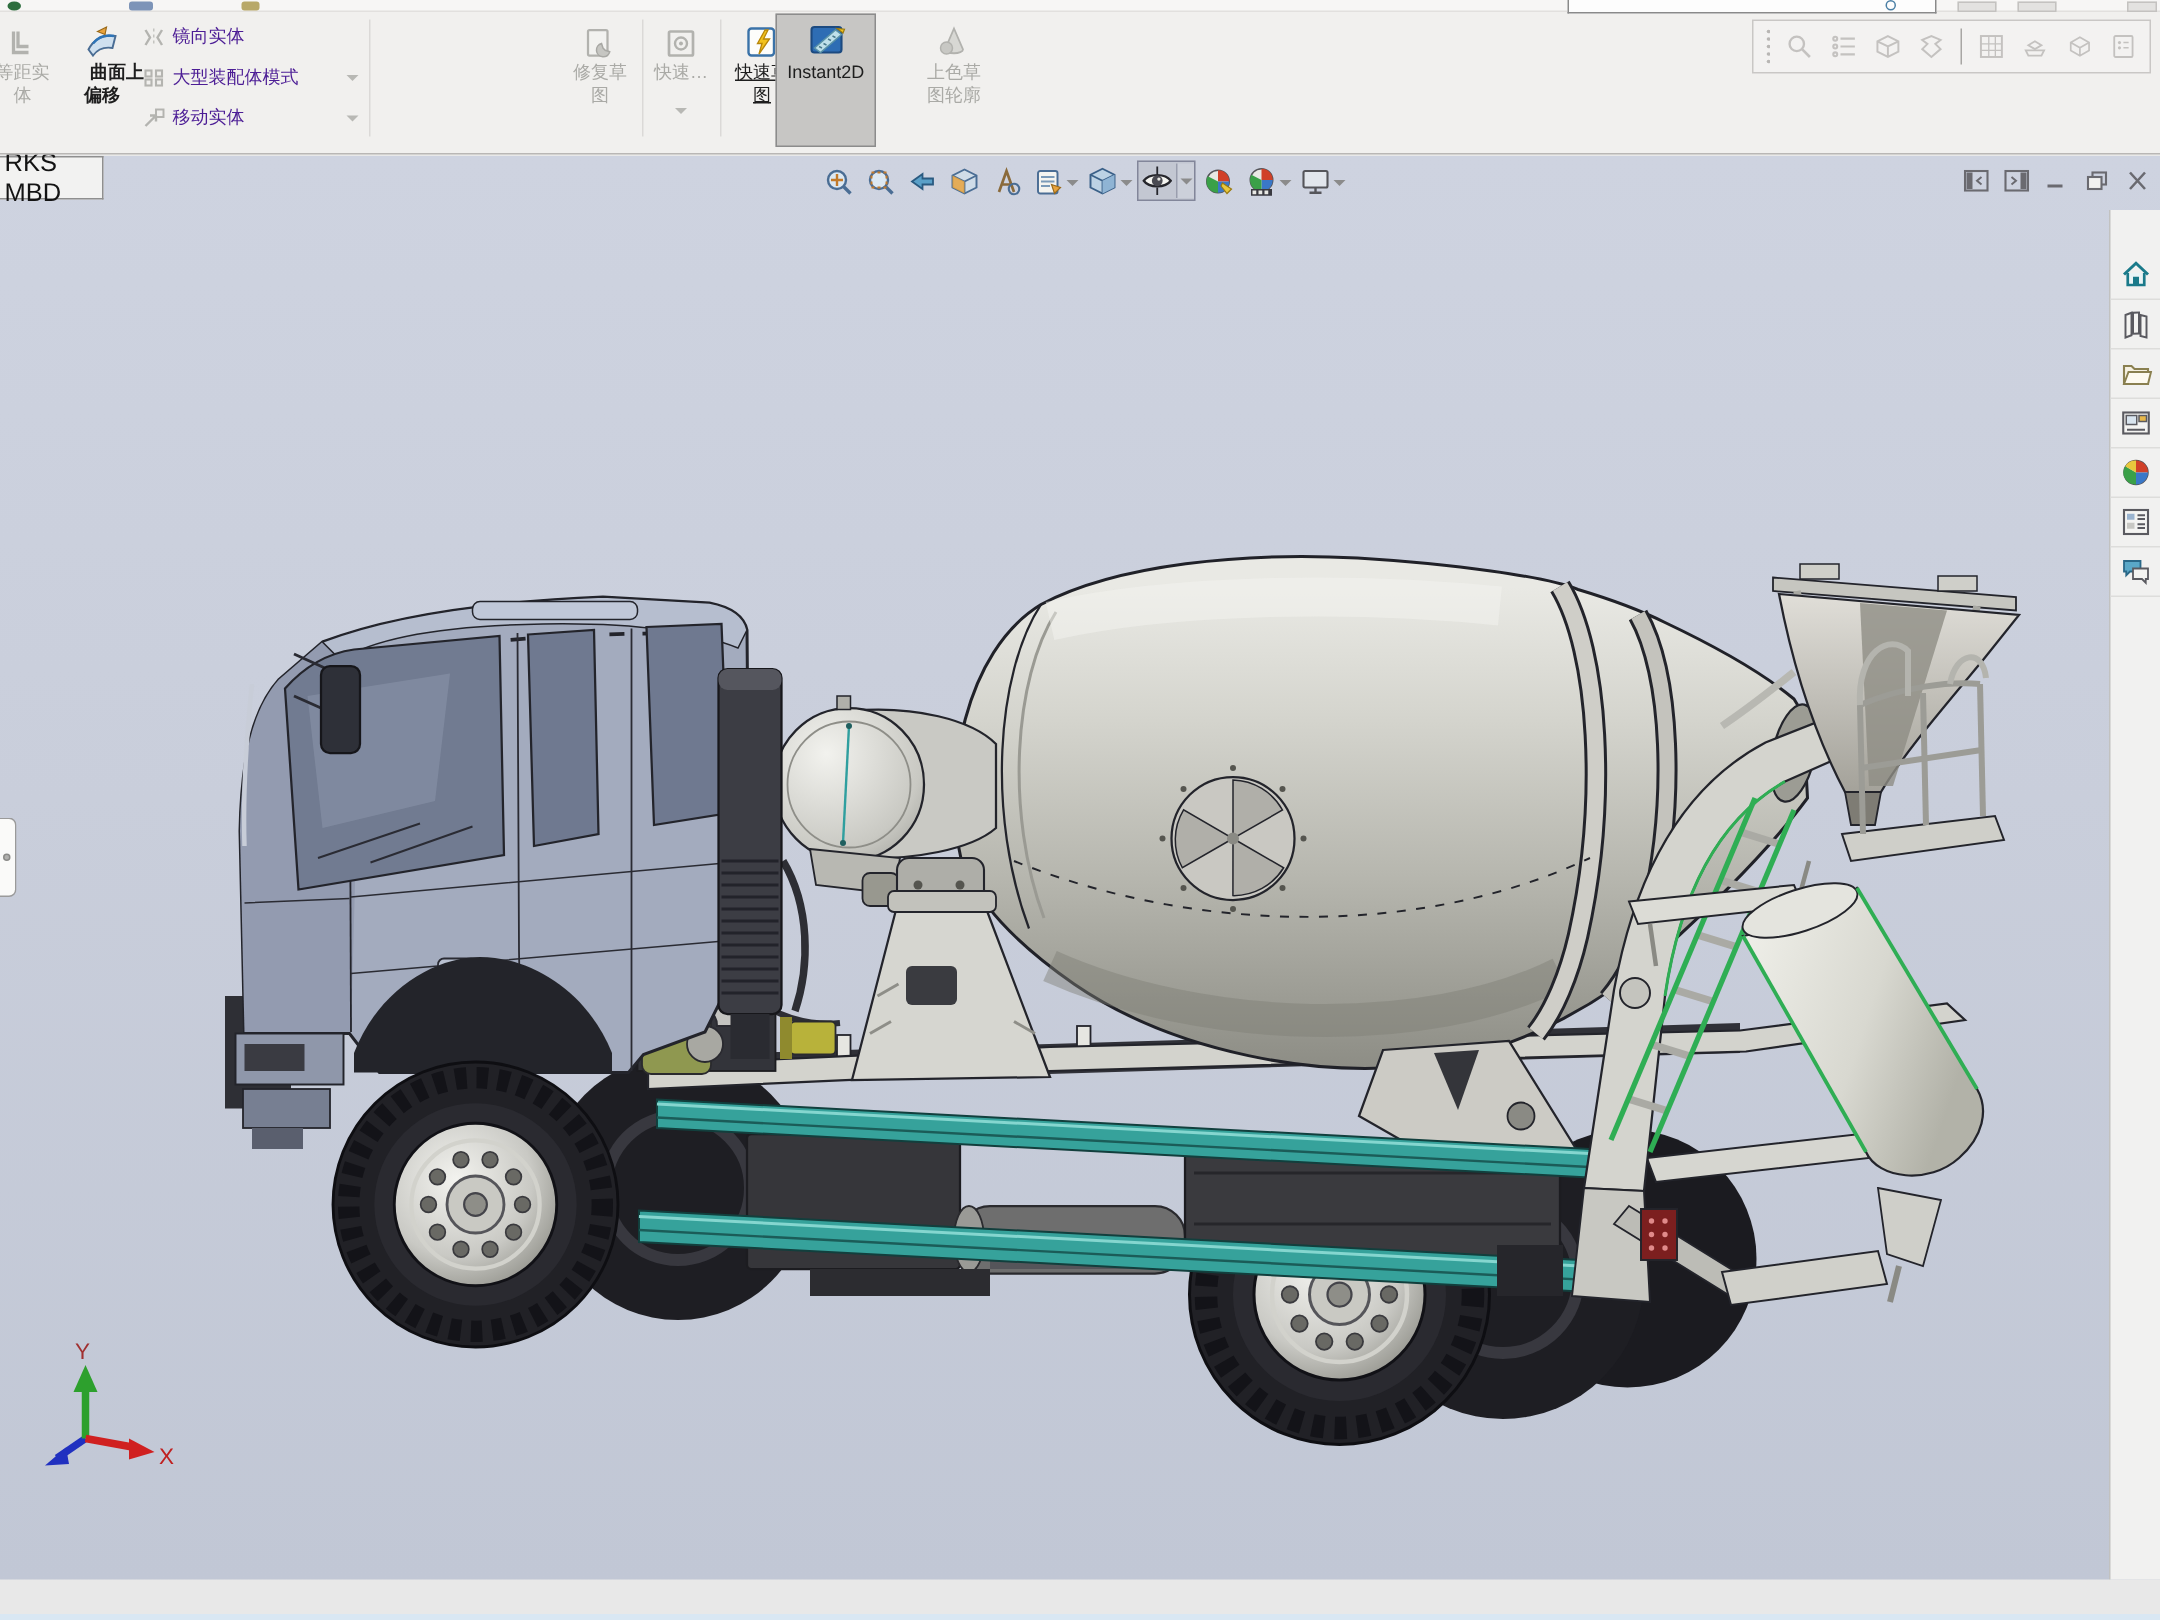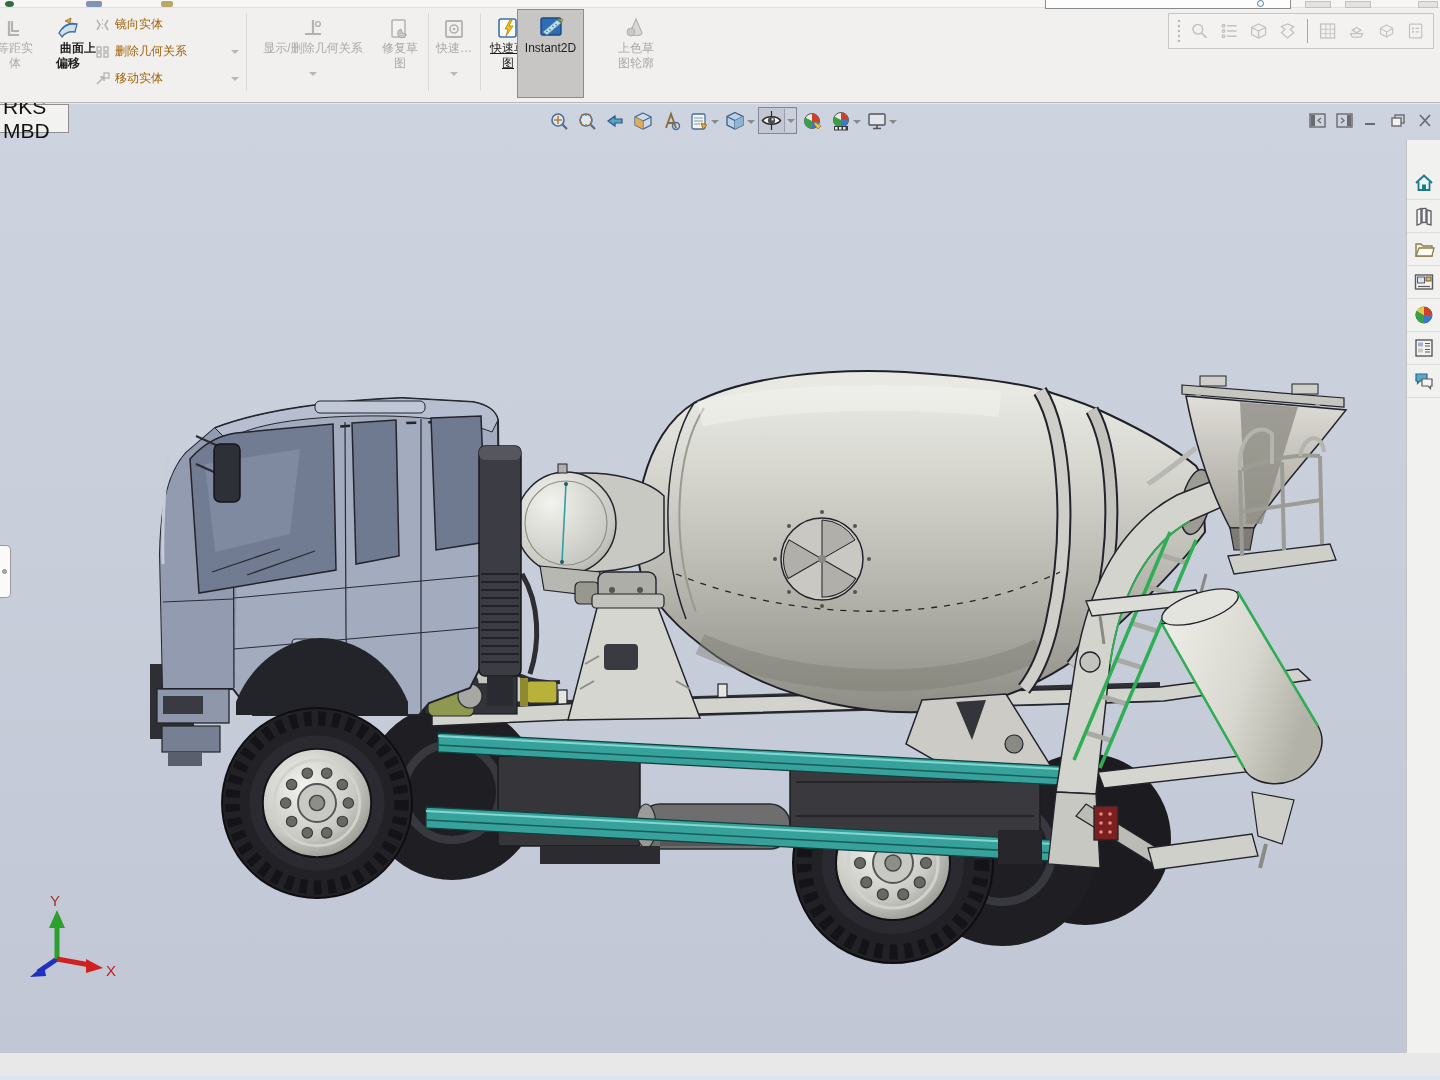--- a/index.html
+++ b/index.html
@@ -22,29 +22,29 @@
   .bigbtn { position:absolute; top:10px; height:89px; display:flex; flex-direction:column;
     align-items:center; font-size:12px; color:#1e1e1e; cursor:default; }
   .bigbtn .ic { height:28px; display:flex; align-items:flex-end; justify-content:center; margin-top:3px; }
   .lbl { line-height:15px; text-align:center; white-space:nowrap; }
   .disabled { color:#aaaaa6; }
   .caret-d { width:0; height:0; border-left:4px solid transparent; border-right:4px solid transparent;
     border-top:4px solid #8b8b8b; margin-top:3px; }
   .caret-d.dis { border-top-color:#b8b8b4; }
   .pressed { background:#c7c6c4; border:1px solid #8c8c8c; }
   .srow { position:absolute; left:95px; width:152px; height:23px; display:flex;
-    align-items:center; gap:5px; font-size:12px; color:#a16207; }
+    align-items:center; gap:5px; font-size:12px; color:#4c1d95; }
   .srow .caret-d { position:absolute; left:136px; margin-top:0; }
   .vdiv { position:absolute; top:13px; height:78px; width:1px; background:#dbd9d7; }
 
   
   #mbd-tab { position:absolute; left:0; top:104px; width:69px; height:29px;
     background:#f2f2f1; border:1px solid #8f8f8f; border-left:none;
     display:flex; align-items:center; padding-left:3px;
-    font-size:21px; color:#141414; z-index:25; }
+    font-size:17px; color:#141414; z-index:25; }
 
   
   #viewport { position:absolute; left:0; top:104px; width:1440px; height:949px;
     background:linear-gradient(180deg,#ced3e0 0%, #c9cedb 45%, #c1c7d5 100%); }
   #model-svg { position:absolute; left:0; top:0; }
 
   
   #headsup { position:absolute; left:546px; top:3px; display:flex; align-items:center; gap:3px; }
   .hu { width:25px; height:25px; display:flex; align-items:center; justify-content:center; }
   .hu-group { display:flex; align-items:center; }
@@ -131,44 +131,34 @@
     </div>
     <div class="srow" style="top:40px;">
       <svg width="15" height="14" viewBox="0 0 15 14">
           <g fill="none" stroke="#b4b4b0" stroke-width="1.4">
             <rect x="2" y="2" width="4" height="4"></rect>
             <rect x="9" y="2" width="4" height="4"></rect>
             <rect x="2" y="8" width="4" height="4"></rect>
             <rect x="9" y="8" width="4" height="4"></rect>
           </g>
         </svg>
-      <span class="lbl">删除几何关系</span>
+      <span class="lbl">大型装配体模式</span>
       <span class="caret-d dis"></span>
     </div>
     <div class="srow" style="top:67px;">
       <svg width="15" height="14" viewBox="0 0 15 14">
           <path d="M2 12 L9 5 M9 5 L9 9 M9 5 L5 5" fill="none" stroke="#b4b4b0" stroke-width="1.6"></path>
           <rect x="9" y="1" width="5" height="5" fill="none" stroke="#b4b4b0" stroke-width="1.3"></rect>
         </svg>
       <span class="lbl">移动实体</span>
       <span class="caret-d dis"></span>
     </div>
 
     <div class="vdiv" style="left:246px;"></div>
 
-    <div class="bigbtn disabled" style="left:253px;width:120px;">
-      <span class="ic">
-        <svg width="24" height="24" viewBox="0 0 24 24">
-            <path d="M12 3 L12 17 M4 17 L20 17" fill="none" stroke="#b2b2ae" stroke-width="2.2"></path>
-            <circle cx="17" cy="7" r="2.4" fill="none" stroke="#b2b2ae" stroke-width="1.4"></circle>
-          </svg>
-      </span>
-      <span class="lbl">显示/删除几何关系</span>
-      <span class="caret-d dis" style="margin-top:16px;"></span>
-    </div>
 
     <div class="bigbtn disabled" style="left:374px;width:52px;">
       <span class="ic">
         <svg width="24" height="24" viewBox="0 0 24 24">
             <rect x="4" y="3" width="13" height="17" rx="1" fill="#f2f2f0" stroke="#b2b2ae" stroke-width="1.5"></rect>
             <path d="M13 12 a4.5 4.5 0 1 0 5.5 5.5 l-3-1 -1.5-1.5 Z" fill="#c6c6c2" stroke="#a8a8a4" stroke-width="1"></path>
           </svg>
       </span>
       <span class="lbl">修复草</span>
       <span class="lbl">图</span>

